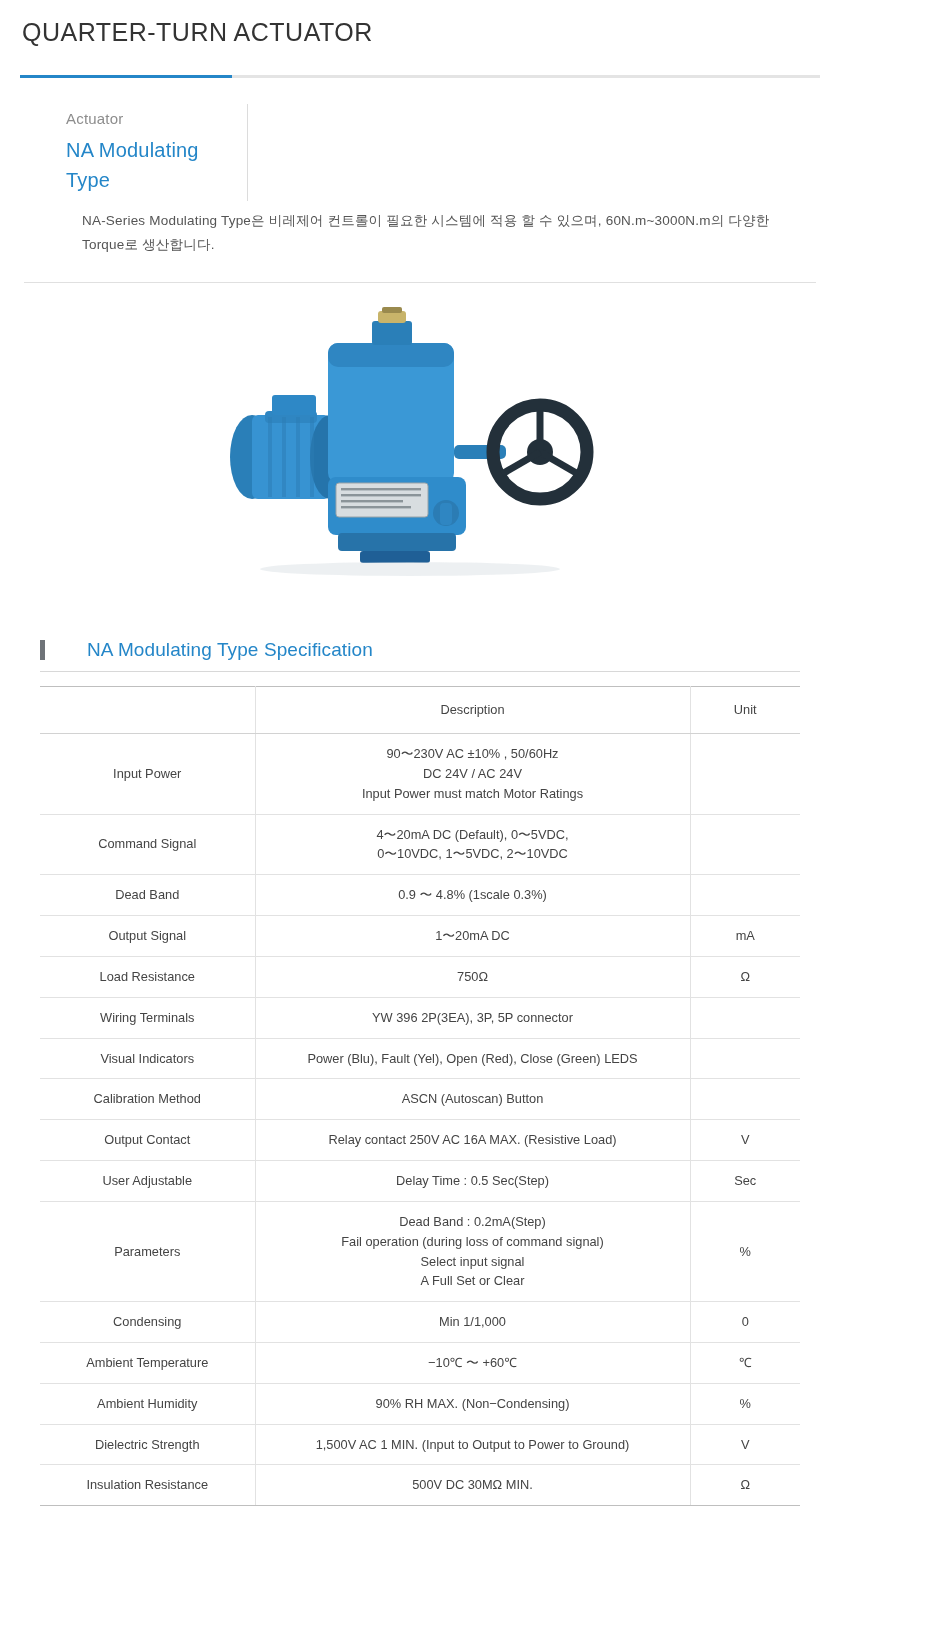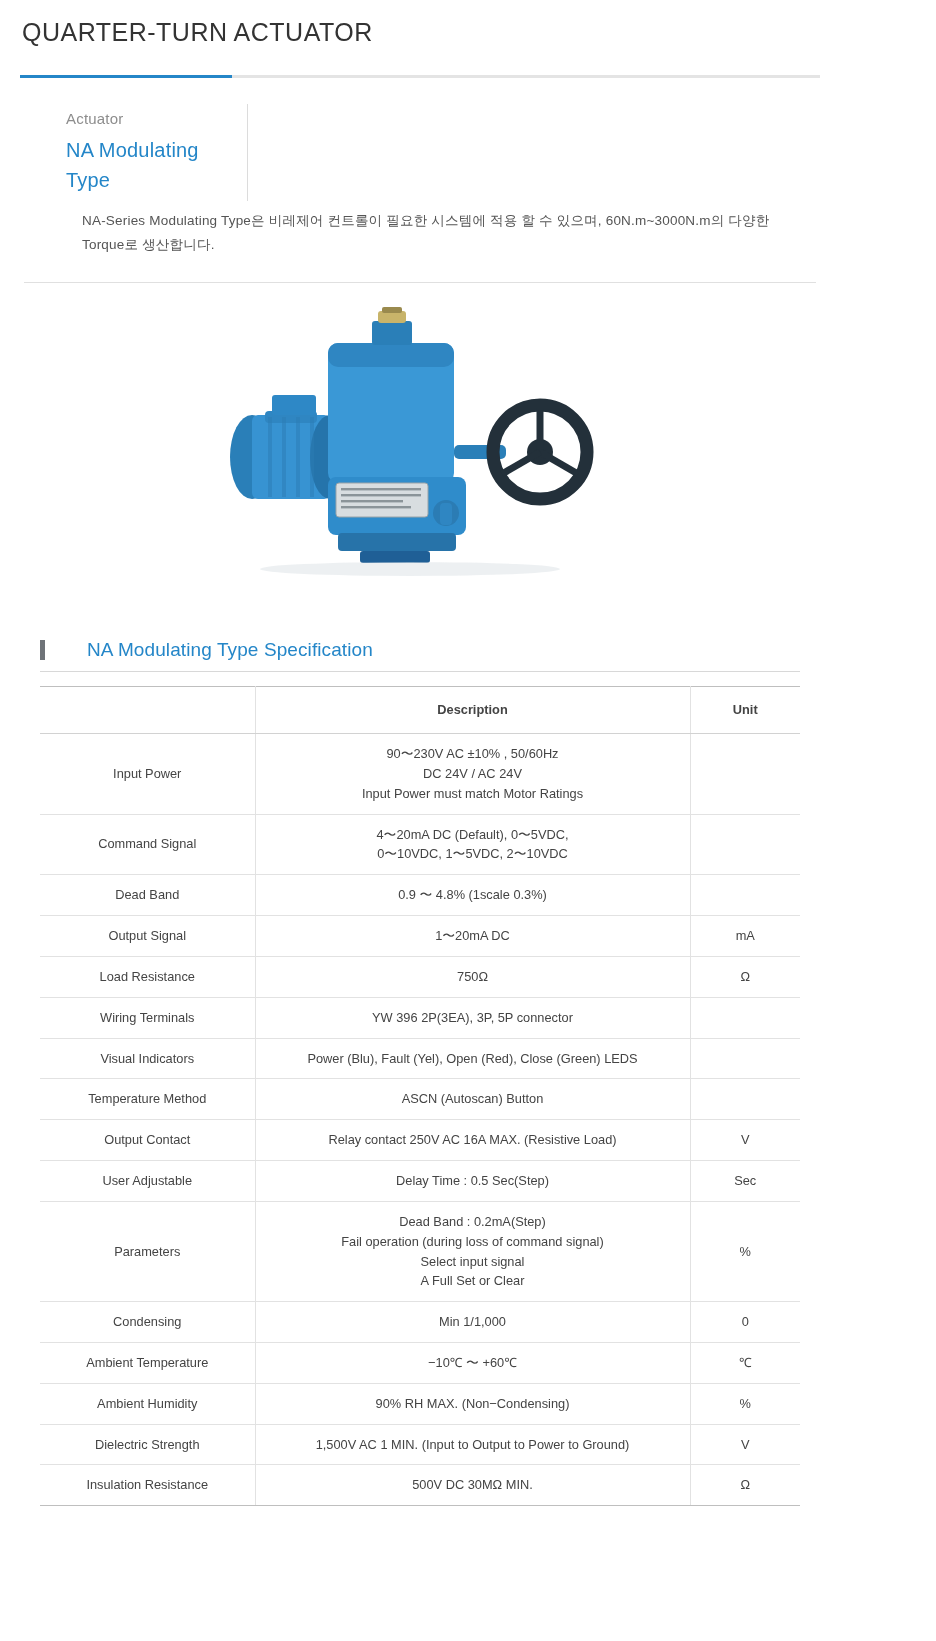--- a/index.html
+++ b/index.html
@@ -122,21 +122,21 @@
     color: #444;
   }
   table.spec th, table.spec td {
     border-bottom: 1px solid #e2e2e2;
     padding: 10px 6px;
     text-align: center;
     vertical-align: middle;
     line-height: 1.55;
   }
   table.spec thead th {
-    font-weight: bold;
+    font-weight: normal;
     color: #444;
     padding: 13px 6px;
     border-top: 1px solid #bfbfbf;
     border-bottom: 1px solid #d2d2d2;
   }
   table.spec .col-item { width: 215px; }
   table.spec .col-unit { width: 110px; }
   table.spec td.item,
   table.spec th.item { border-right: 1px solid #e2e2e2; }
   table.spec td.desc,
@@ -256,21 +256,21 @@
           <td class="item col-item">Wiring Terminals</td>
           <td class="desc">YW 396 2P(3EA), 3P, 5P connector</td>
           <td class="col-unit"></td>
         </tr>
         <tr>
           <td class="item col-item">Visual Indicators</td>
           <td class="desc">Power (Blu), Fault (Yel), Open (Red), Close (Green) LEDS</td>
           <td class="col-unit"></td>
         </tr>
         <tr>
-          <td class="item col-item">Temperature Method</td>
+          <td class="item col-item">Calibration Method</td>
           <td class="desc">ASCN (Autoscan) Button</td>
           <td class="col-unit"></td>
         </tr>
         <tr>
           <td class="item col-item">Output Contact</td>
           <td class="desc">Relay contact 250V AC 16A MAX. (Resistive Load)</td>
           <td class="col-unit">V</td>
         </tr>
         <tr>
           <td class="item col-item">User Adjustable</td>

